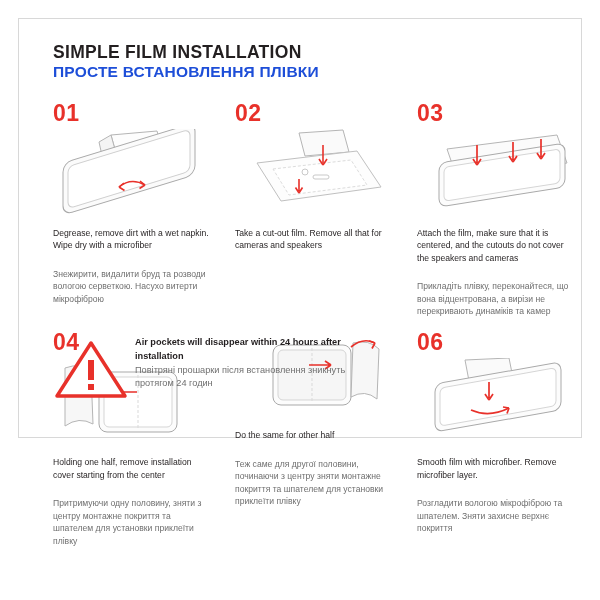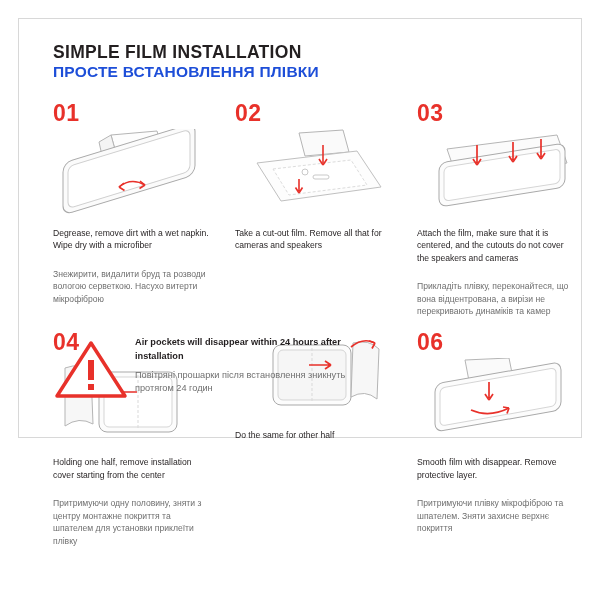--- a/index.html
+++ b/index.html
@@ -113,21 +113,20 @@
     font-weight: bold;
     line-height: 1.5;
     color: #231f20;
     width: 250px;
   }
   .warn-uk {
     font-size: 9.2px;
     line-height: 1.5;
     color: #6f6f6f;
     width: 250px;
-    margin-top: 5px;
   }
 </style>
 </head>
 <body>
 
 <div class="sheet">
   <div class="frame"></div>
 
   <div class="header">
     <div class="title-en">SIMPLE FILM INSTALLATION</div>
@@ -243,42 +242,43 @@
             <path d="M118,12 q16,-4 26,6 l-2,50 q-12,-10 -26,-2 z" fill="#f7f7f7"></path>
           </g>
           <g stroke="#e8312a" stroke-width="1.7" fill="none">
             <path d="M116,16 q12,-10 24,-4"></path>
             <path d="M140,12 l-6,-2 M140,12 l-3,5.5"></path>
             <path d="M74,34 l22,0 M96,34 l-6,-4 M96,34 l-6,4"></path>
           </g>
         </svg>
       </div>
       <div class="txt-en">Do the same for other half</div>
+      <div class="txt-uk">Теж саме для другої половини, починаючи з центру зняти монтажне покриття та шпателем для установки приклеїти плівку</div>
     </div>
 
     <div class="cell">
       <div class="num">06</div>
       <div class="art">
         <svg width="168" height="88" viewBox="0 0 168 88">
           <g fill="none" stroke="#b5b5b5" stroke-width="1">
             <polygon points="48,2 92,0 96,20 52,23" fill="#fafafa"></polygon>
             <g transform="translate(18,26) skewY(-10)">
               <rect x="0" y="0" width="126" height="48" rx="8" ry="8" fill="#fcfcfc" stroke="#a9a9a9"></rect>
               <rect x="5" y="5" width="116" height="38" rx="5" ry="5" fill="#ffffff" stroke="#d5d5d5"></rect>
             </g>
           </g>
           <g stroke="#e8312a" stroke-width="1.7" fill="none">
             <path d="M72,24 l0,16 M72,42 l-4,-6 M72,42 l4,-6"></path>
             <path d="M54,52 q18,8 38,-2"></path>
             <path d="M92,50 l-6,-1 M92,50 l-2,5.5"></path>
           </g>
         </svg>
       </div>
-      <div class="txt-en">Smooth film with disappear. Remove protective layer.</div>
-      <div class="txt-uk">Притримуючи плівку мікрофіброю та шпателем. Зняти захисне верхнє покриття</div>
+      <div class="txt-en">Smooth film with microfiber. Remove microfiber layer.</div>
+      <div class="txt-uk">Розгладити вологою мікрофіброю та шпателем. Зняти захисне верхнє покриття</div>
     </div>
 
   </div>
 
   <div class="footer">
     <div class="warn-icon">
       <svg width="76" height="62" viewBox="0 0 76 62">
         <polygon points="38,5 72,58 4,58" fill="#ffffff" stroke="#e8312a" stroke-width="3.5" stroke-linejoin="round"></polygon>
         <rect x="35" y="22" width="6" height="20" fill="#e8312a"></rect>
         <rect x="35" y="46" width="6" height="6" fill="#e8312a"></rect>

